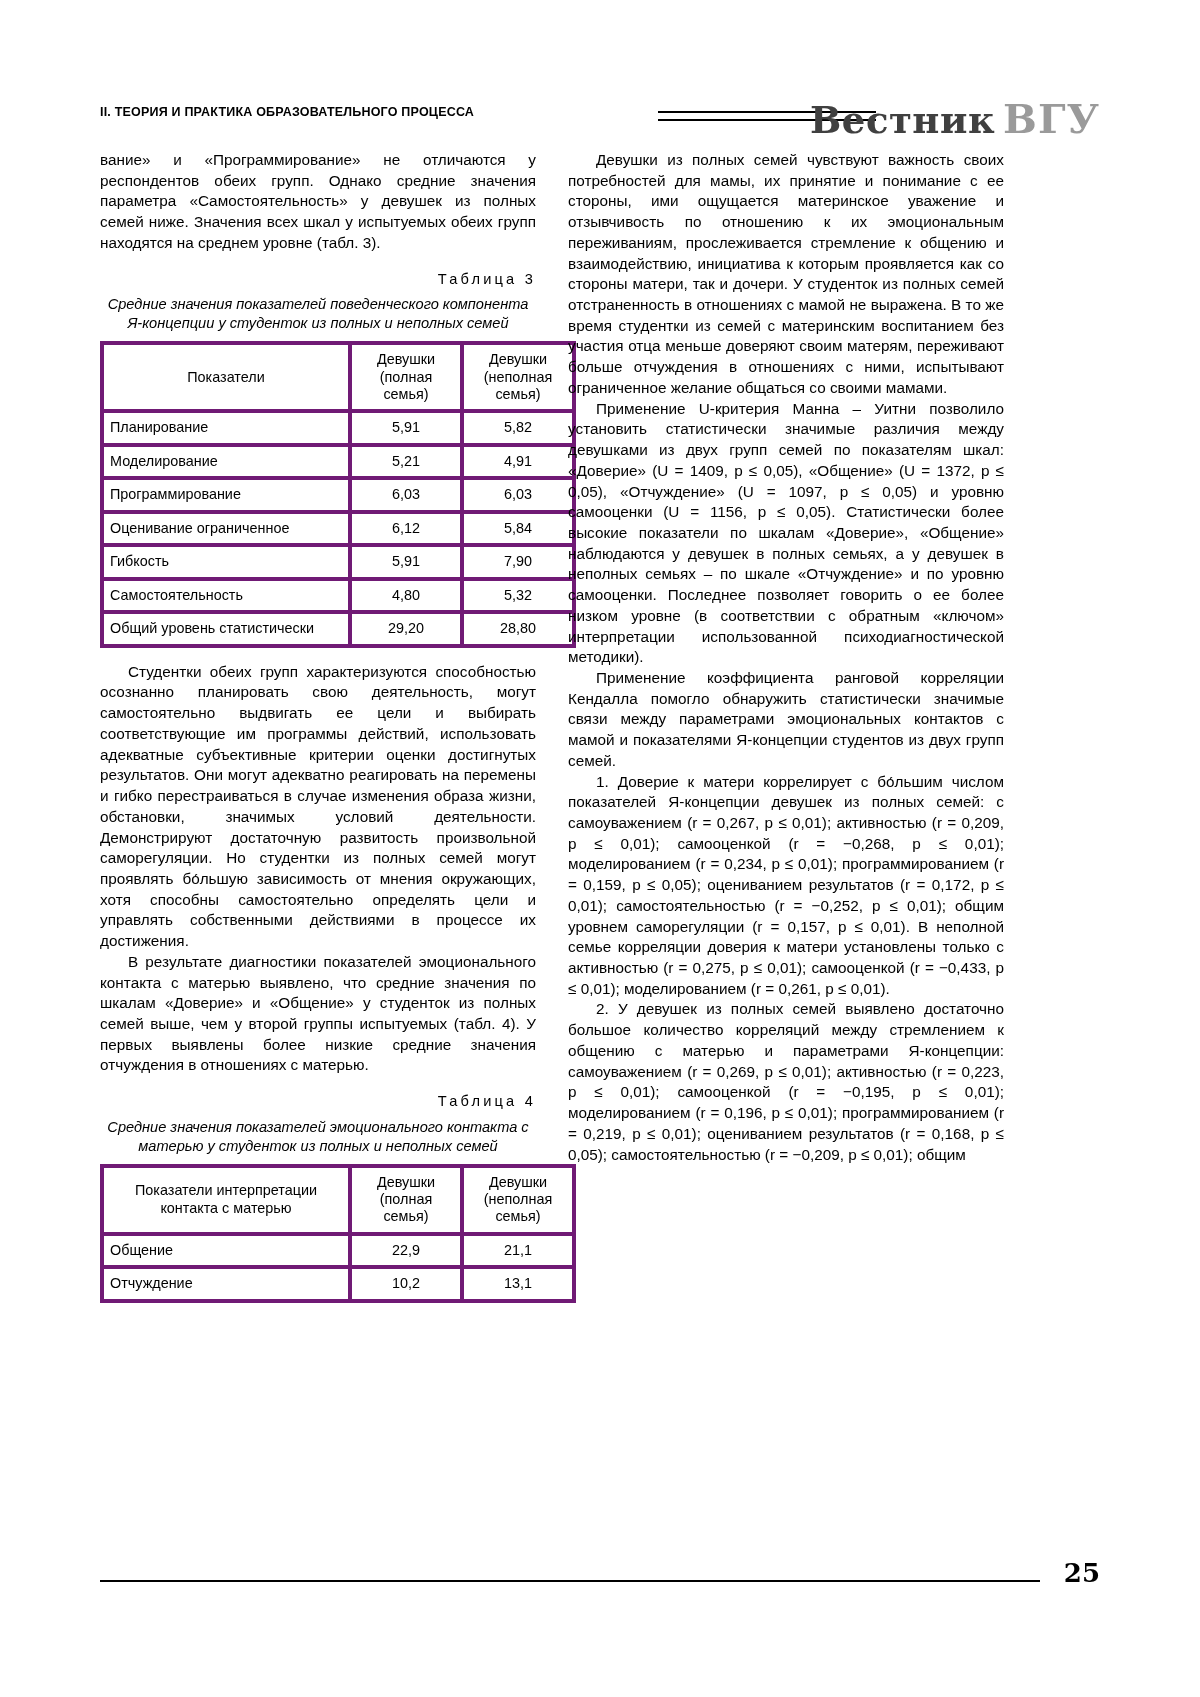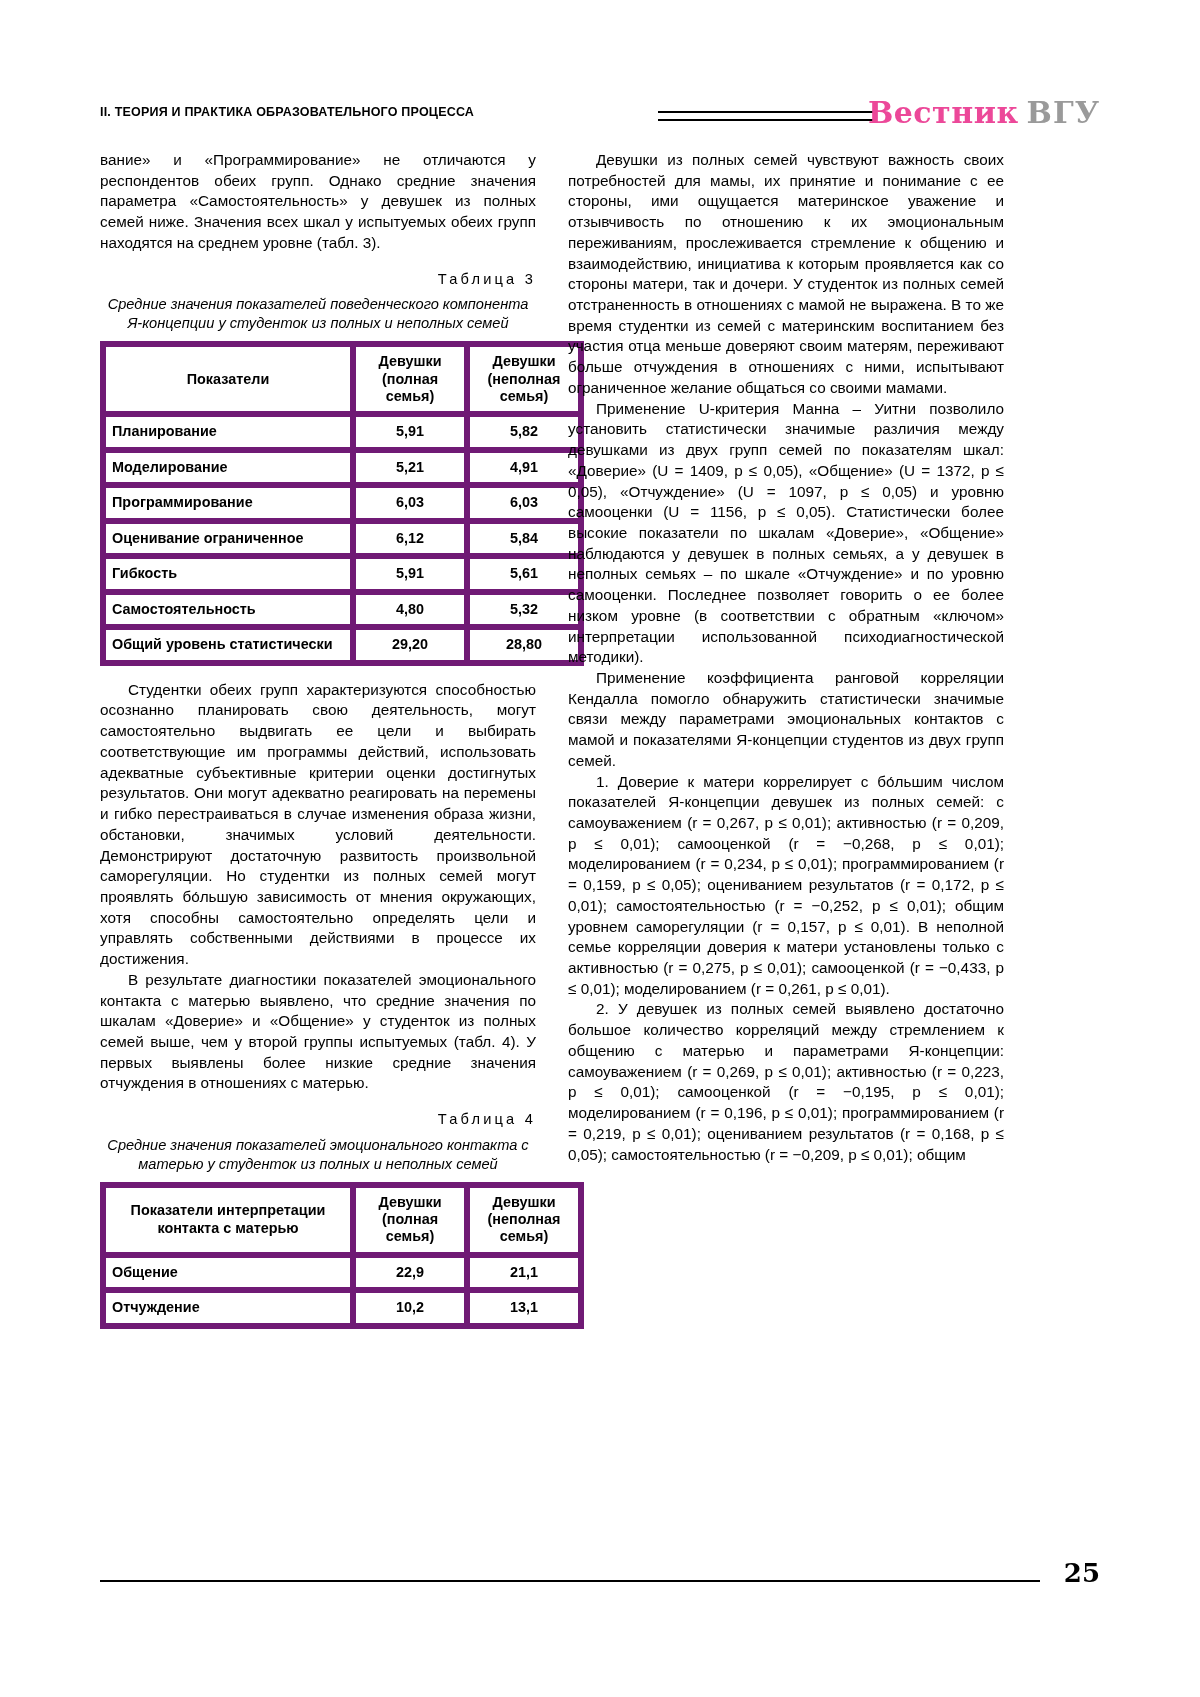--- a/index.html
+++ b/index.html
@@ -51,27 +51,27 @@
   }
   .header-right {
     position: absolute;
     right: 0;
     top: 0;
     font-family: "DejaVu Serif", serif;
     font-weight: bold;
     white-space: nowrap;
   }
   .header-right .vestnik {
-    font-size: 30px;
-    color: #ec4899;
+    font-size: 37px;
+    color: #404040;
     letter-spacing: 0.5px;
     text-align: center;
   }
   .header-right .vgu {
-    font-size: 30px;
+    font-size: 40px;
     color: #9a9a9a;
     letter-spacing: 1px;
     margin-left: 8px;
   }
 
   
   .col {
     position: absolute;
     top: 150px;
     width: 436px;
@@ -104,24 +104,24 @@
     line-height: 1.3;
   }
 
   table.data {
     border-collapse: collapse;
     width: 436px;
     font-size: 14.4px;
     table-layout: fixed;
   }
   table.data td, table.data th {
-    border: 6px solid #701a75;
+    border: 4px solid #701a75;
     padding: 5px 6px;
     vertical-align: middle;
-    font-weight: bold;
+    font-weight: normal;
   }
   table.data thead td {
     text-align: center;
     line-height: 1.2;
     padding: 6px 4px;
   }
   table.data tbody td.label { text-align: left; }
   table.data tbody td.num { text-align: center; }
 
   .col-c1 { width: 236px; }
@@ -198,21 +198,21 @@
           <td class="num">6,03</td>
         </tr>
         <tr>
           <td class="label">Оценивание ограниченное</td>
           <td class="num">6,12</td>
           <td class="num">5,84</td>
         </tr>
         <tr>
           <td class="label">Гибкость</td>
           <td class="num">5,91</td>
-          <td class="num">5,61</td>
+          <td class="num">7,90</td>
         </tr>
         <tr>
           <td class="label">Самостоятельность</td>
           <td class="num">4,80</td>
           <td class="num">5,32</td>
         </tr>
         <tr>
           <td class="label">Общий уровень статистически</td>
           <td class="num">29,20</td>
           <td class="num">28,80</td>

